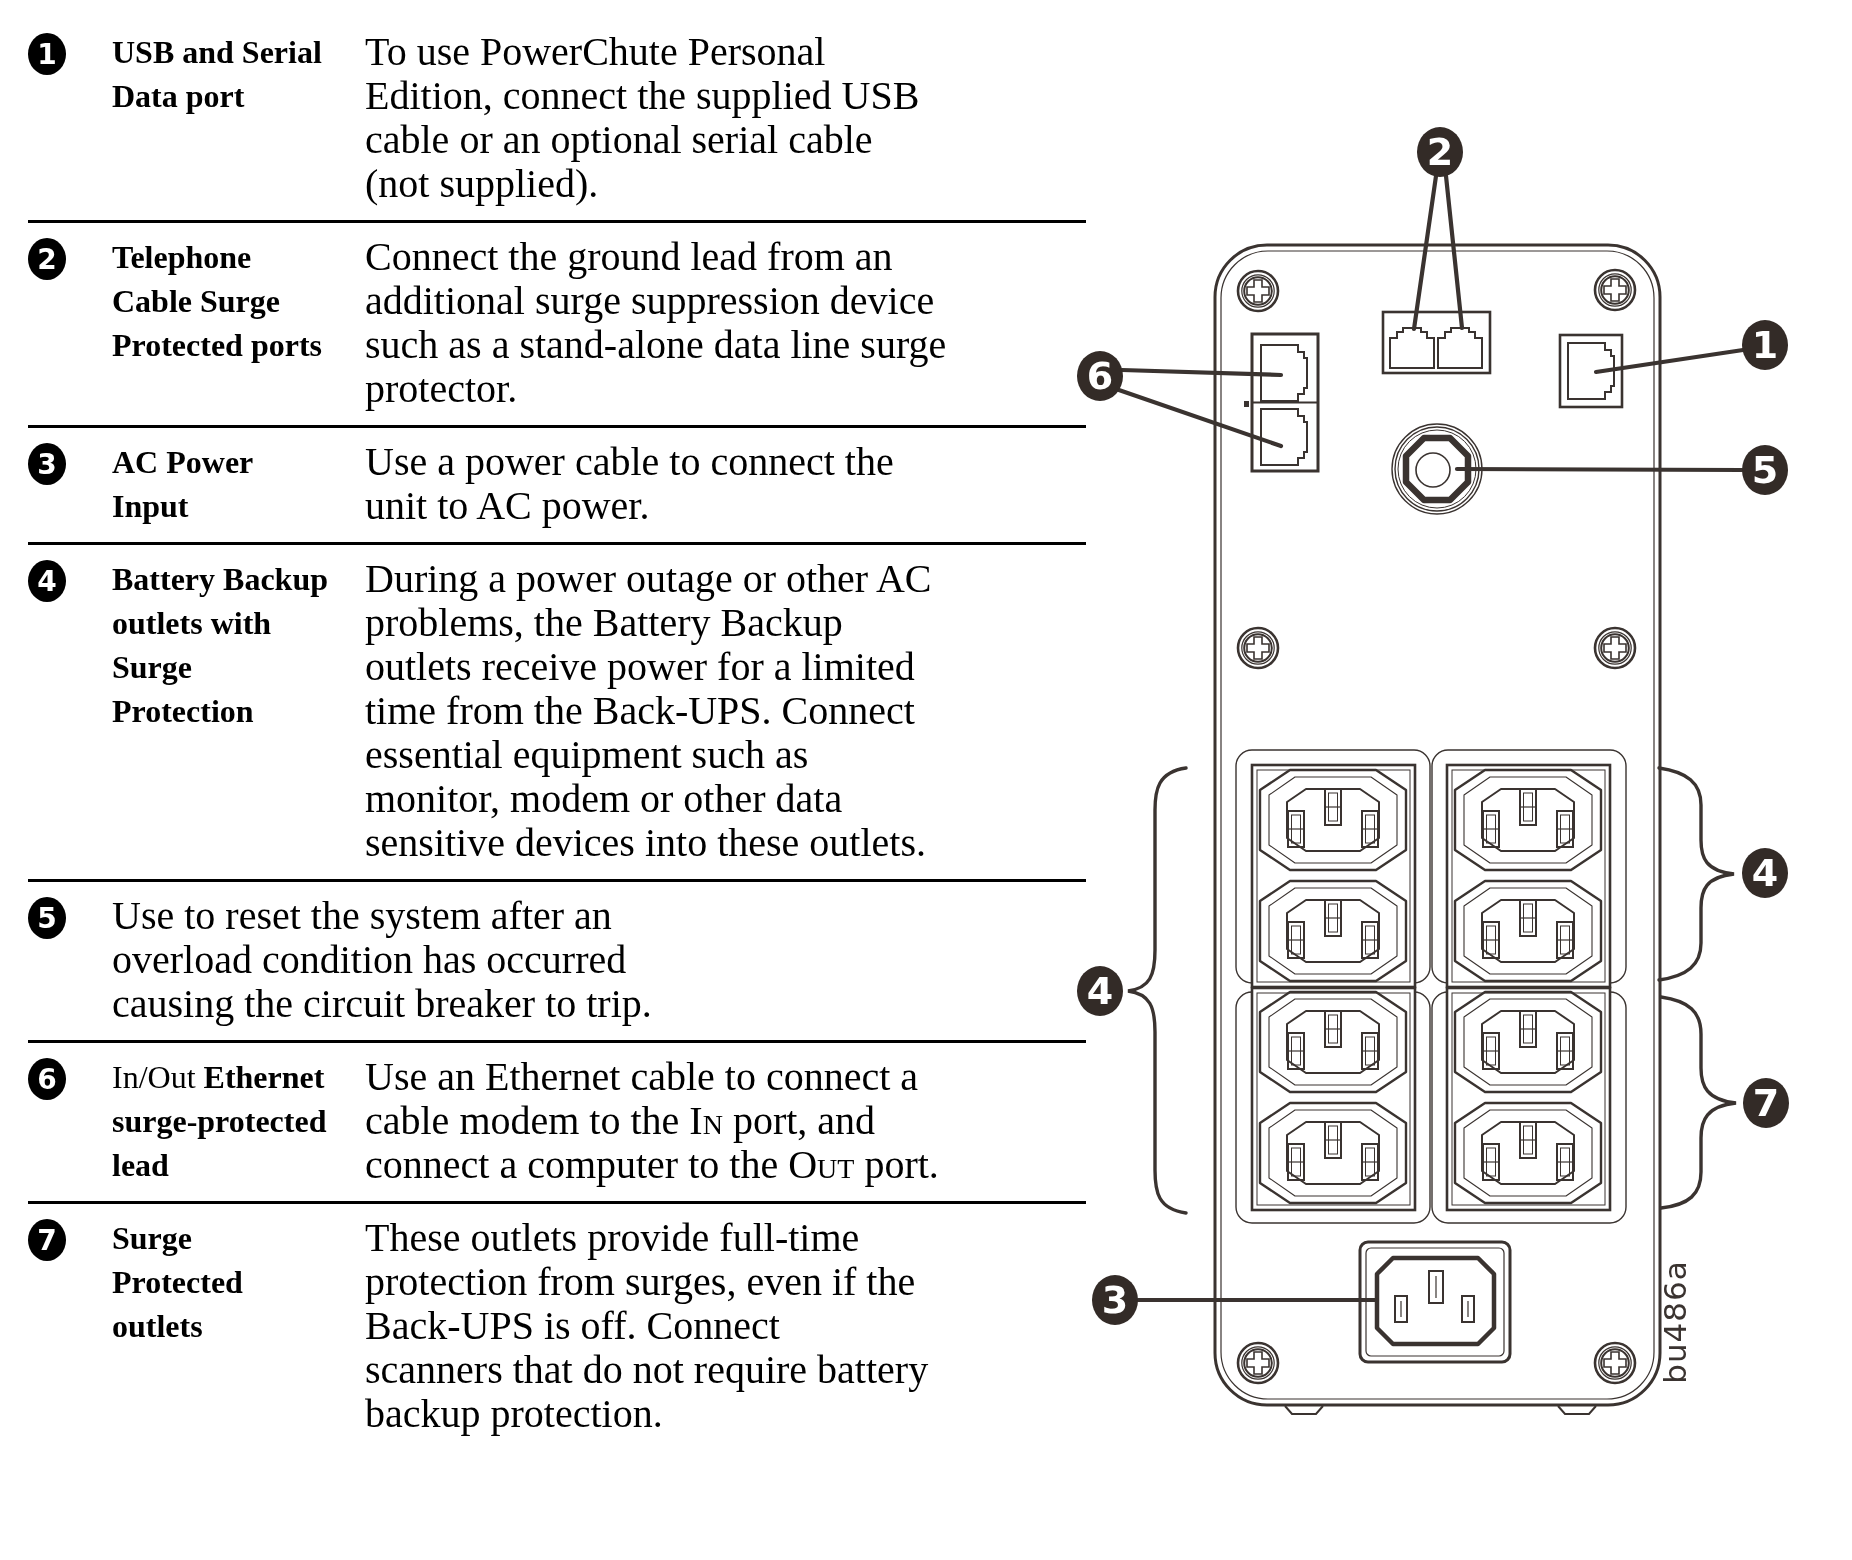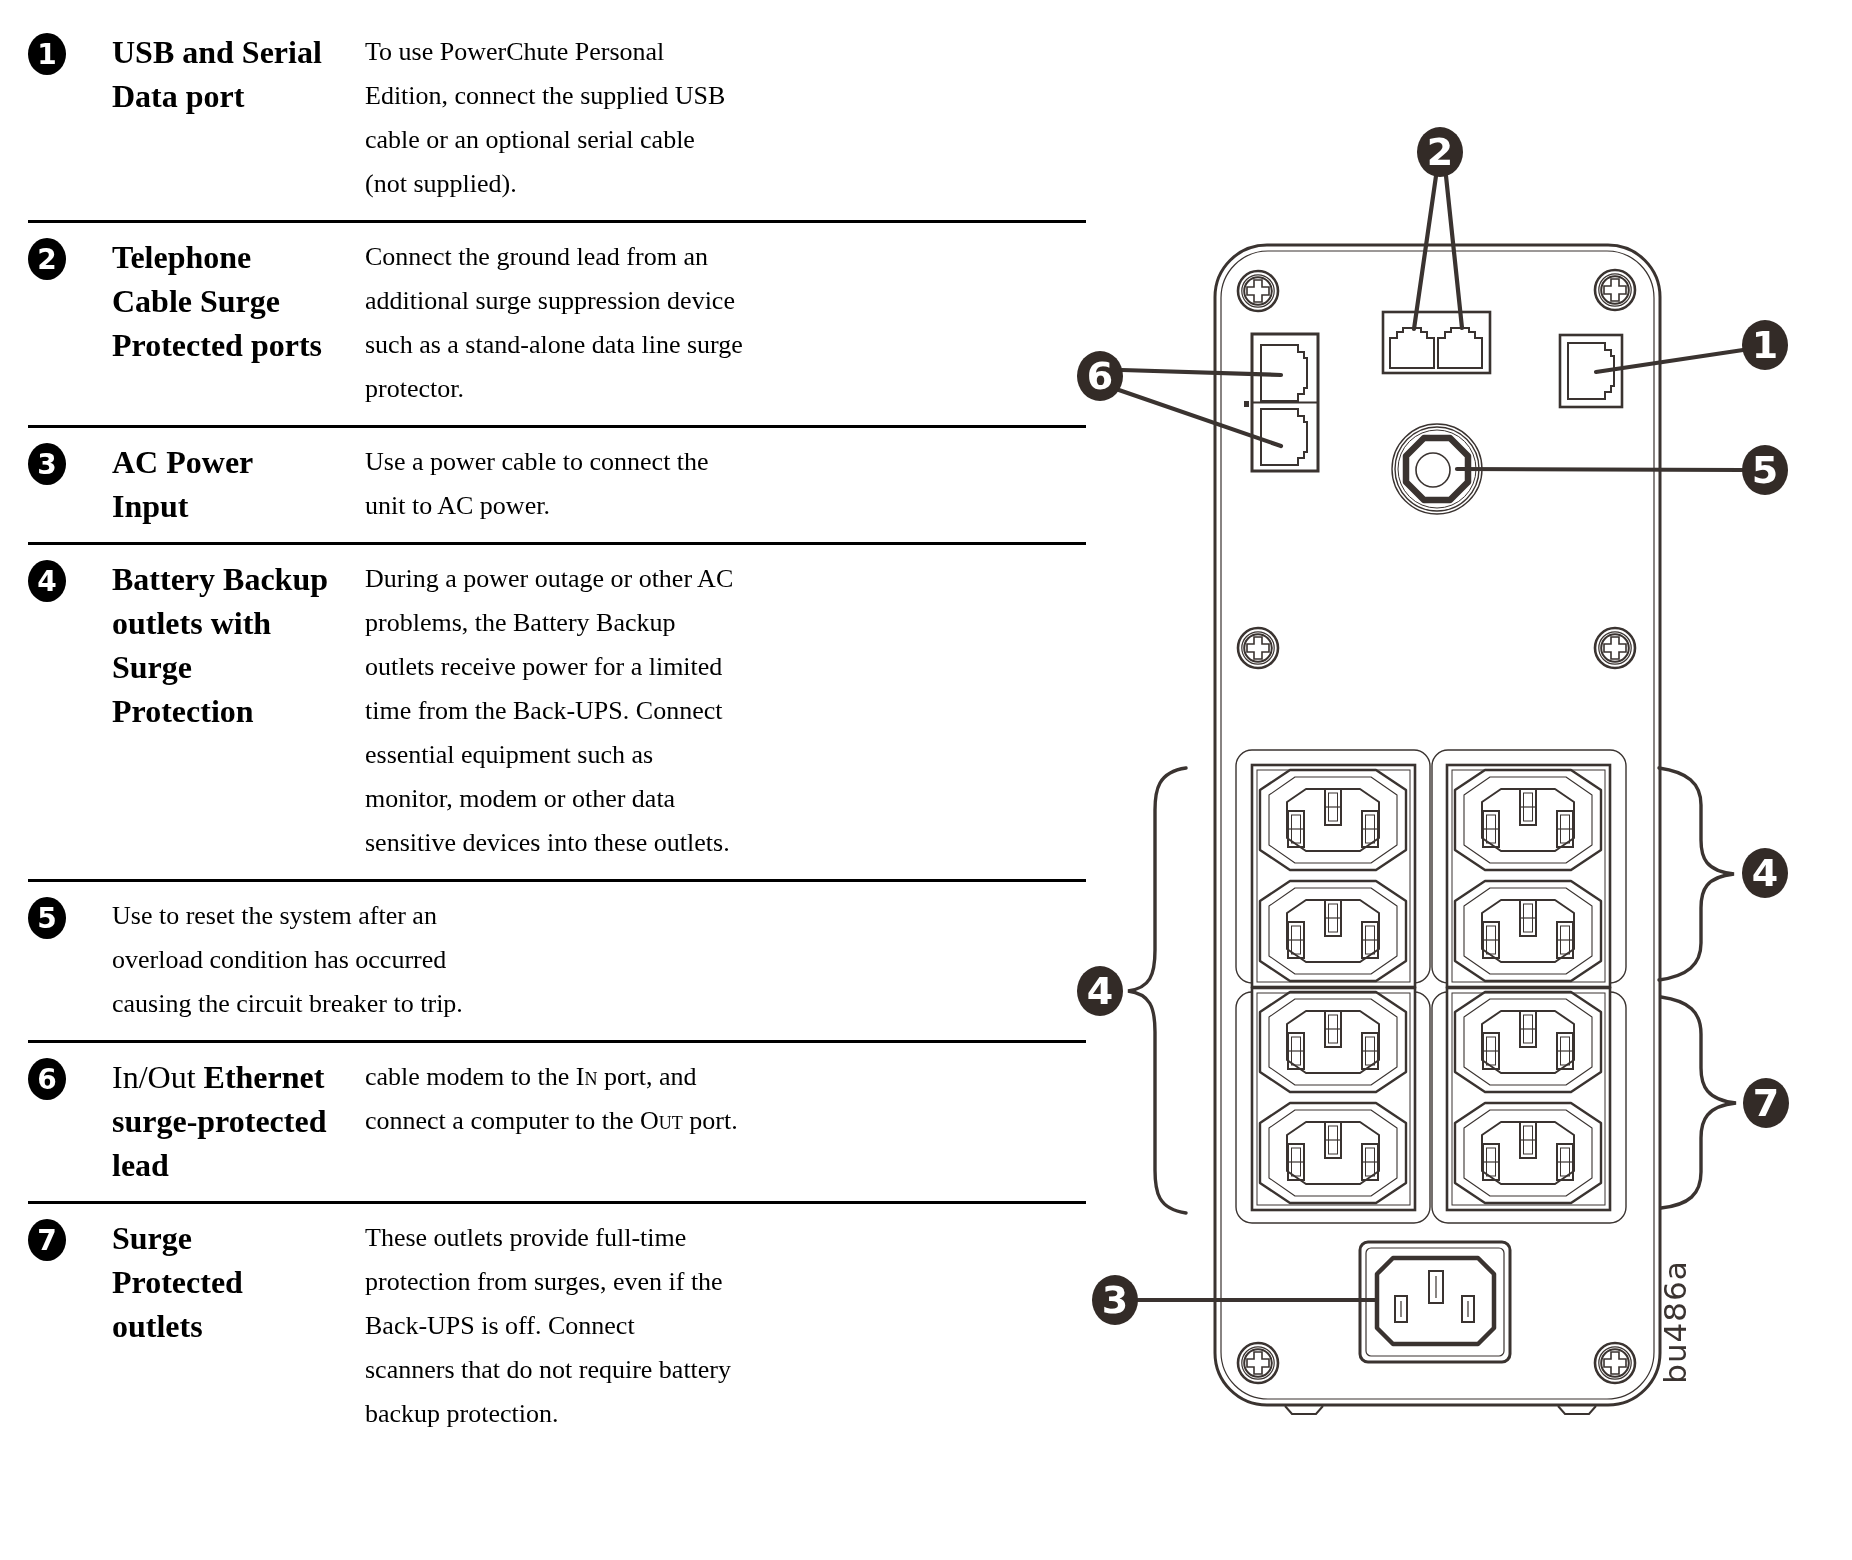--- a/index.html
+++ b/index.html
@@ -8,21 +8,21 @@
         font-family:"Liberation Serif", serif;color:var(--txt);}
   
   .spec-table{position:absolute;left:28px;top:18px;width:1058px;}
   .row{display:grid;grid-template-columns:84px 253px 1fr;padding:12px 0 14px 0;}
   .row + .row{border-top:3px solid #000;}
   .badge-cell{padding-top:3px;}
   .badge{display:inline-flex;align-items:center;justify-content:center;
          width:38px;height:42px;border-radius:50%;background:#000;color:#fff;
          font-family:"DejaVu Sans", sans-serif;font-weight:bold;font-size:28px;}
   .term{font-weight:bold;font-size:32px;line-height:44px;}
-  .desc{font-size:26px;line-height:44px;}
+  .desc{font-size:40px;line-height:44px;}
   .term .line,.desc .line{white-space:nowrap;}
   .nb{font-weight:normal;text-align:right;}
   .sc{font-variant:small-caps;}
   
   .diagram{position:absolute;left:900px;top:90px;width:952px;height:1410px;}
   .ln{fill:none;stroke:var(--ink);}
   .fw{fill:#fff;stroke:var(--ink);}
   .ink{fill:var(--ink);stroke:none;}
   .bdg{fill:var(--badge);stroke:none;}
   .btxt{fill:#fff;font-family:"DejaVu Sans", sans-serif;font-weight:bold;font-size:38px;text-anchor:middle;}
@@ -99,20 +99,21 @@
         </div>
       </div>
       <div class="row">
         <div class="badge-cell"><span class="badge">6</span></div>
         <div class="term">
           <div class="line"><span class="nb">In/Out </span><span>Ethernet</span></div>
           <div class="line"><span>surge-protected</span></div>
           <div class="line"><span>lead</span></div>
         </div>
         <div class="desc">
+          <div class="line"><span>Use an Ethernet cable to connect a</span></div>
           <div class="line"><span>cable modem to the </span><span class="sc">In</span><span> port, and</span></div>
           <div class="line"><span>connect a computer to the </span><span class="sc">Out</span><span> port.</span></div>
         </div>
       </div>
       <div class="row">
         <div class="badge-cell"><span class="badge">7</span></div>
         <div class="term">
           <div class="line"><span>Surge</span></div>
           <div class="line"><span>Protected</span></div>
           <div class="line"><span>outlets</span></div>

